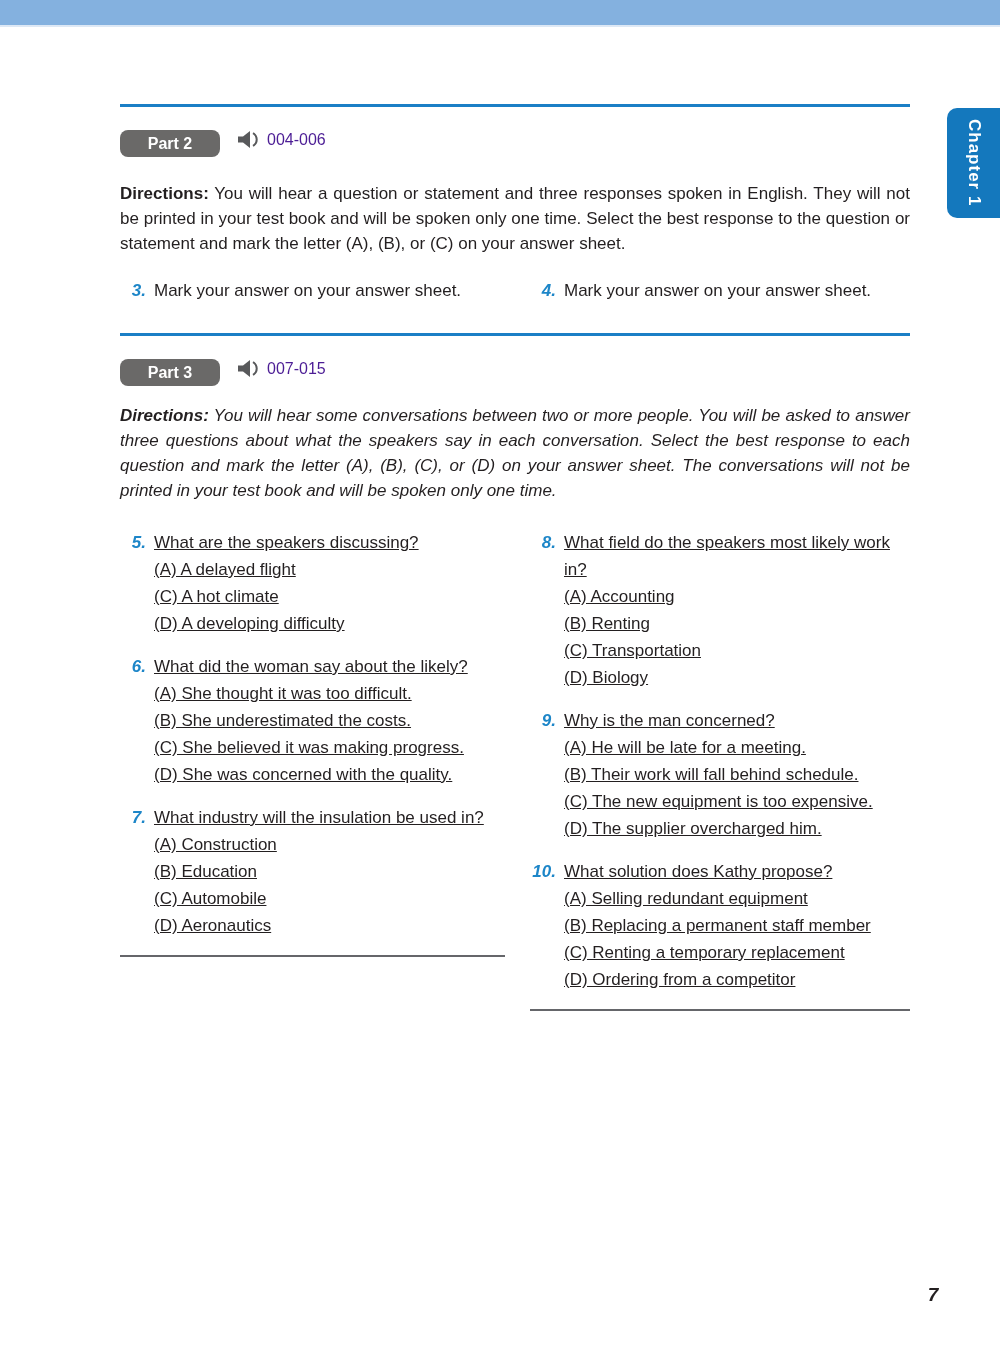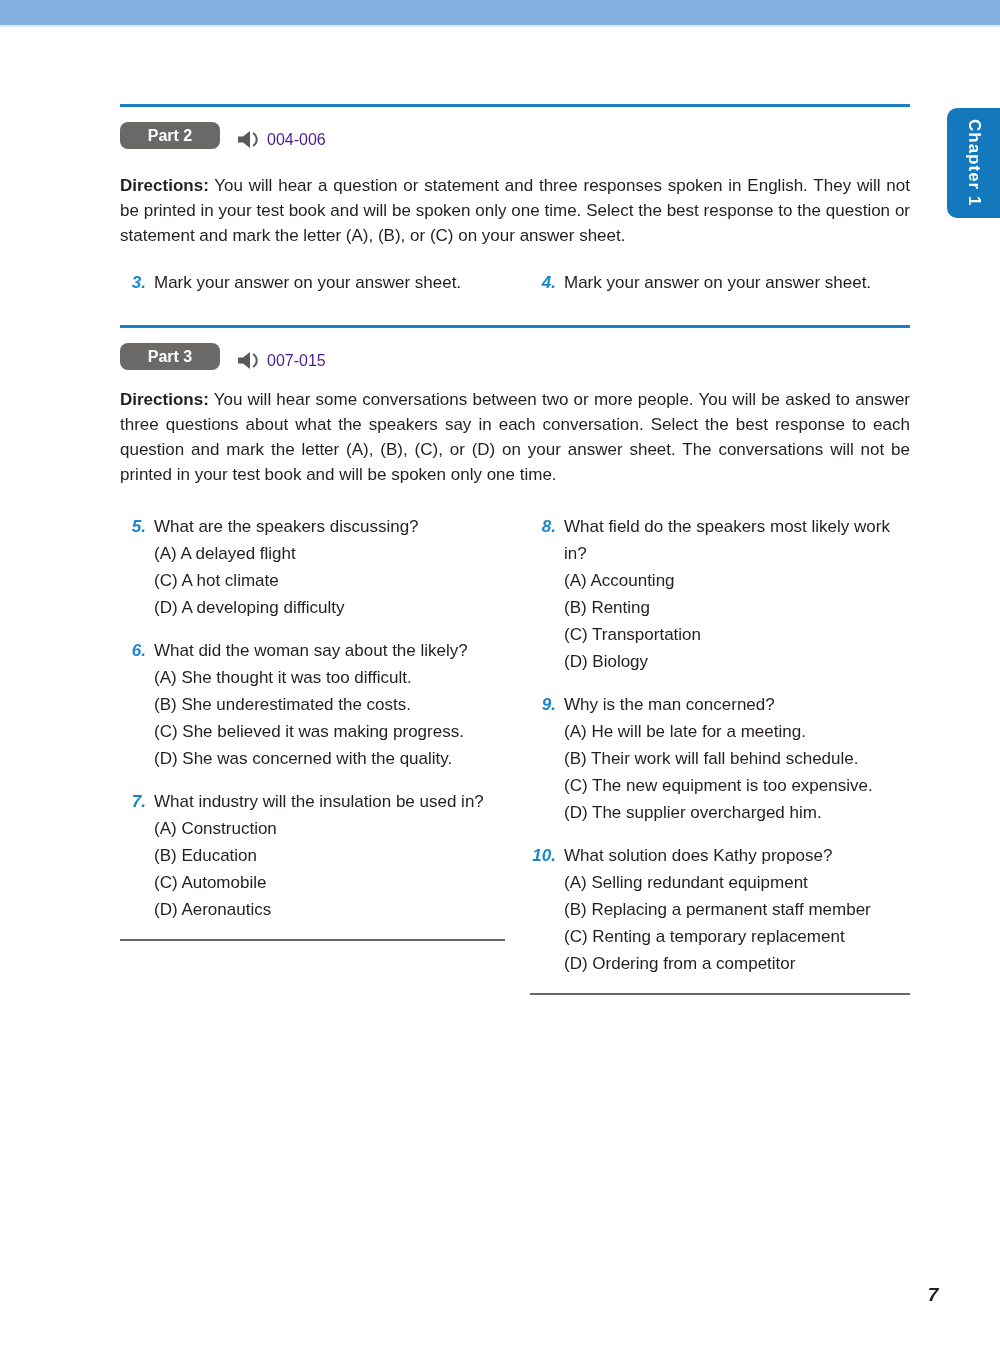--- a/index.html
+++ b/index.html
@@ -17,43 +17,43 @@
     background:#1478bd; border-radius:10px 0 0 10px;
     display:flex; align-items:center; justify-content:center;
   }
   .chapter-tab span {
     writing-mode:vertical-rl; color:#ffffff; font-weight:bold;
     font-size:17px; letter-spacing:1px; white-space:nowrap;
   }
   .content { position:absolute; left:120px; top:104px; width:790px; }
   .rule-blue { height:3px; background:#1b7fc6; }
   .rule-p3 { margin-top:30px; }
-  .part-header { margin-top:15px; height:27px; display:flex; align-items:flex-end; }
+  .part-header { margin-top:23px; height:27px; display:flex; align-items:flex-start; }
   .badge {
     width:100px; height:27px; background:#6a6968; border-radius:8px;
     color:#ffffff; font-weight:bold; font-size:16px;
     display:flex; align-items:center; justify-content:center;
   }
   .track { margin-left:17px; display:flex; align-items:center; color:#4c1d95; font-size:16px; }
   .track svg { margin-right:7px; display:block; }
   .directions { margin-top:24px; font-size:17px; line-height:25px; text-align:justify; }
-  .directions-p3 { margin-top:17px; }
+  .directions-p3 { margin-top:17px;font-style:italic; }
   .dir-label { font-weight:bold; }
   .q34-row { margin-top:22px; display:flex; font-size:17px; line-height:25px; }
   .q34-item { display:flex; }
   .q34-item.first { width:410px; }
   .qnum {
     width:26px; text-align:right; margin-right:8px; flex-shrink:0;
     color:#1d86c8; font-weight:bold; font-style:italic;
   }
   .columns { margin-top:26px; display:flex; font-size:17px; }
   .col-left  { width:380px; margin-right:30px; }
   .col-right { width:380px; }
   .question { display:flex; line-height:27px; margin-bottom:16px; }
-  .qbody { flex:1; }
+  .qbody { flex:1;text-decoration:underline; }
   .end-line { border-top:2px solid #65666a; }
   .end-line-left  { margin-top:2px; width:385px; }
   .end-line-right { margin-top:6px; }
   .page-number {
     position:absolute; left:918px; top:1284px; width:30px; text-align:center;
     font-size:19px; font-weight:bold; font-style:italic; color:#231f20;
   }
 </style>
 </head>
 <body>

